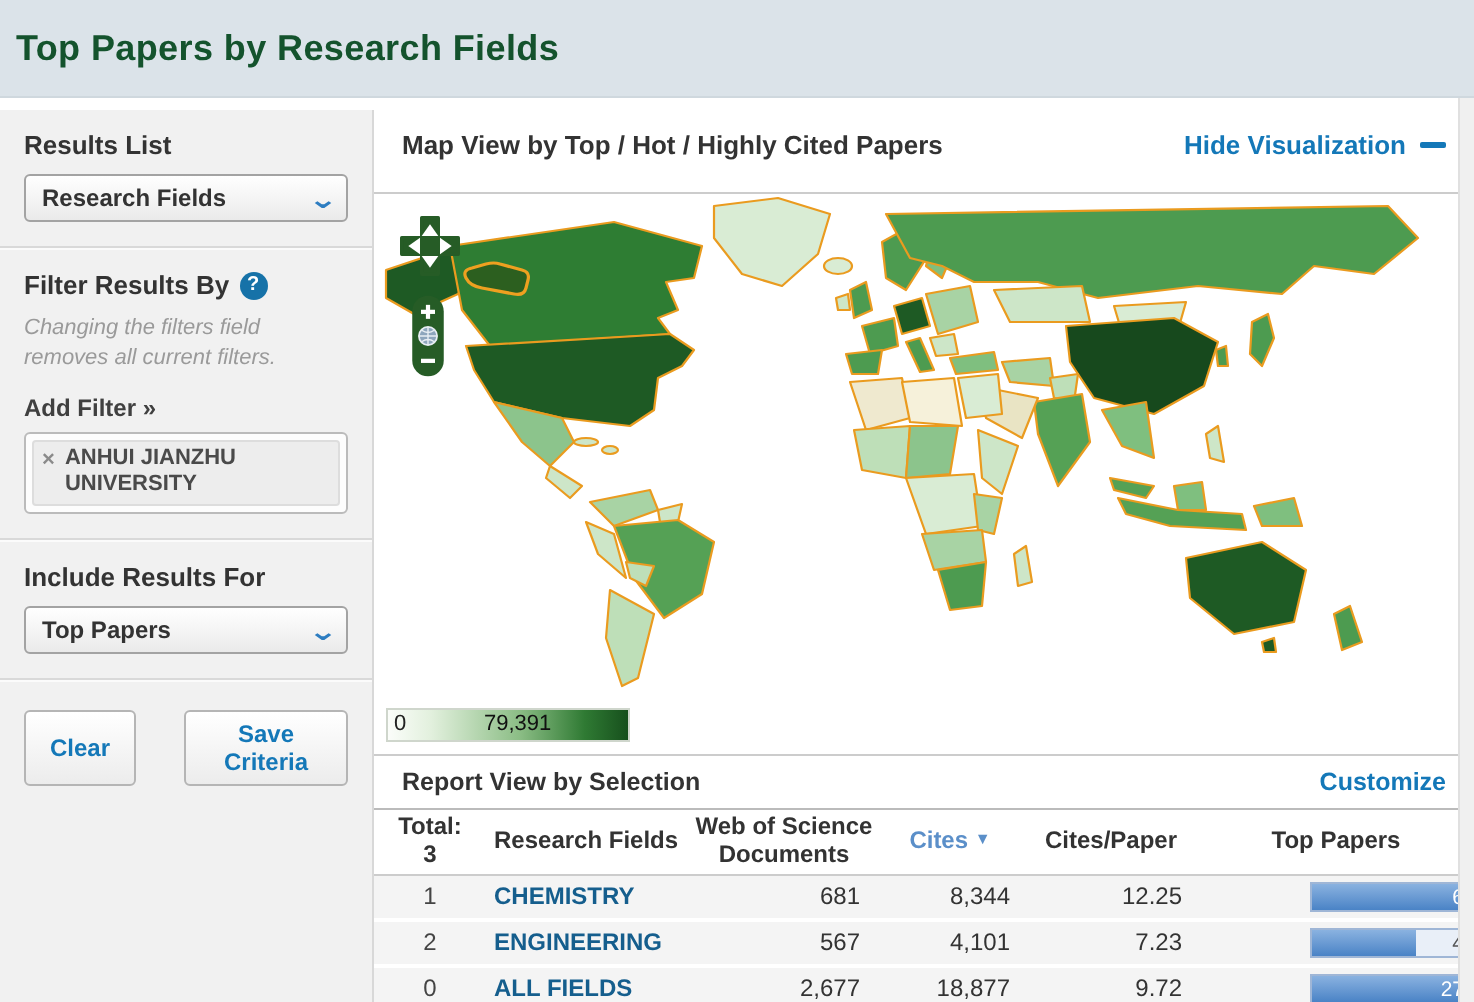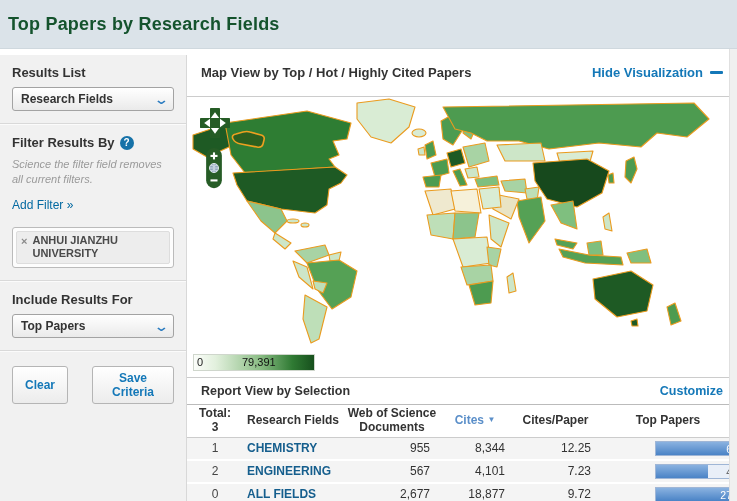--- a/index.html
+++ b/index.html
@@ -21,21 +21,21 @@
   .side-label{font-size:13px;font-weight:bold;color:#333;margin-bottom:7px;display:flex;align-items:center;gap:5px;}
   .help-icon{width:14px;height:14px;border-radius:50%;background:#1672a8;color:#fff;font-size:10px;font-weight:bold;
     display:inline-flex;align-items:center;justify-content:center;}
   .select-box{
     height:22px;border:1px solid #a3a3a3;border-radius:3px;background:linear-gradient(#ffffff,#eaeaea);
     display:flex;align-items:center;justify-content:space-between;padding:0 6px 0 8px;cursor:pointer;
   }
   .select-box .sel-text{font-size:12px;font-weight:bold;color:#333;}
   .chevron{color:#2d7dc1;font-size:13px;font-weight:bold;line-height:1;transform:scaleX(1.4);}
   .filter-note{font-size:11px;font-style:italic;color:#9a9a9a;line-height:1.35;margin:2px 0 8px 0;}
-  .add-filter{font-size:12px;font-weight:normal;color:#0369a1;text-decoration:none;display:inline-block;margin-bottom:15px;}
+  .add-filter{font-size:12px;font-weight:bold;color:#404040;text-decoration:none;display:inline-block;margin-bottom:5px;}
   .filter-box{border:1px solid #bbb;border-radius:3px;background:#fdfdfd;padding:3px;}
   .filter-tag{background:#ededed;border:1px solid #ddd;border-radius:2px;padding:2px 4px;display:flex;gap:5px;}
   .tag-x{color:#8a8a8a;font-size:11px;font-weight:bold;cursor:pointer;line-height:1.4;}
   .tag-text{font-size:11px;font-weight:bold;color:#4a4a4a;line-height:1.25;}
   .btn-row{display:flex;gap:24px;padding:14px 12px;}
   .btn{
     border:1px solid #b5b5b5;border-radius:3px;background:linear-gradient(#ffffff,#ececec);
     font-family:inherit;font-size:12px;font-weight:bold;color:#1478b8;padding:4px 12px;cursor:pointer;
   }
   
@@ -99,21 +99,21 @@
         <span class="sel-text">Research Fields</span>
         <span class="chevron">⌄</span>
       </div>
     </div>
     <div class="side-divider"></div>
     <div class="side-section">
       <div class="side-label">
         <span>Filter Results By</span>
         <span class="help-icon">?</span>
       </div>
-      <div class="filter-note">Science the filter field removes all current filters.</div>
+      <div class="filter-note">Changing the filters field removes all current filters.</div>
       <a class="add-filter" href="#">Add Filter »</a>
       <div class="filter-box">
         <div class="filter-tag">
           <span class="tag-x">×</span>
           <span class="tag-text">ANHUI JIANZHU UNIVERSITY</span>
         </div>
       </div>
     </div>
     <div class="side-divider"></div>
     <div class="side-section">
@@ -264,21 +264,21 @@
           <span>Cites</span>
           <span class="sort-arrow">▼</span>
         </div>
         <div class="c">Cites/Paper</div>
         <div class="c">Top Papers</div>
       </div>
 
       <div class="t-row t-data">
         <div class="c-rank">1</div>
         <div class="c-field">CHEMISTRY</div>
-        <div class="c-num">955</div>
+        <div class="c-num">681</div>
         <div class="c-num c-cites">8,344</div>
         <div class="c-num">12.25</div>
         <div class="c-bar">
             <div class="bar">
           <div class="bar-fill" style="width: 100%;"></div>
           <span class="bar-val">6</span>
         </div>
           </div>
       </div>
 

